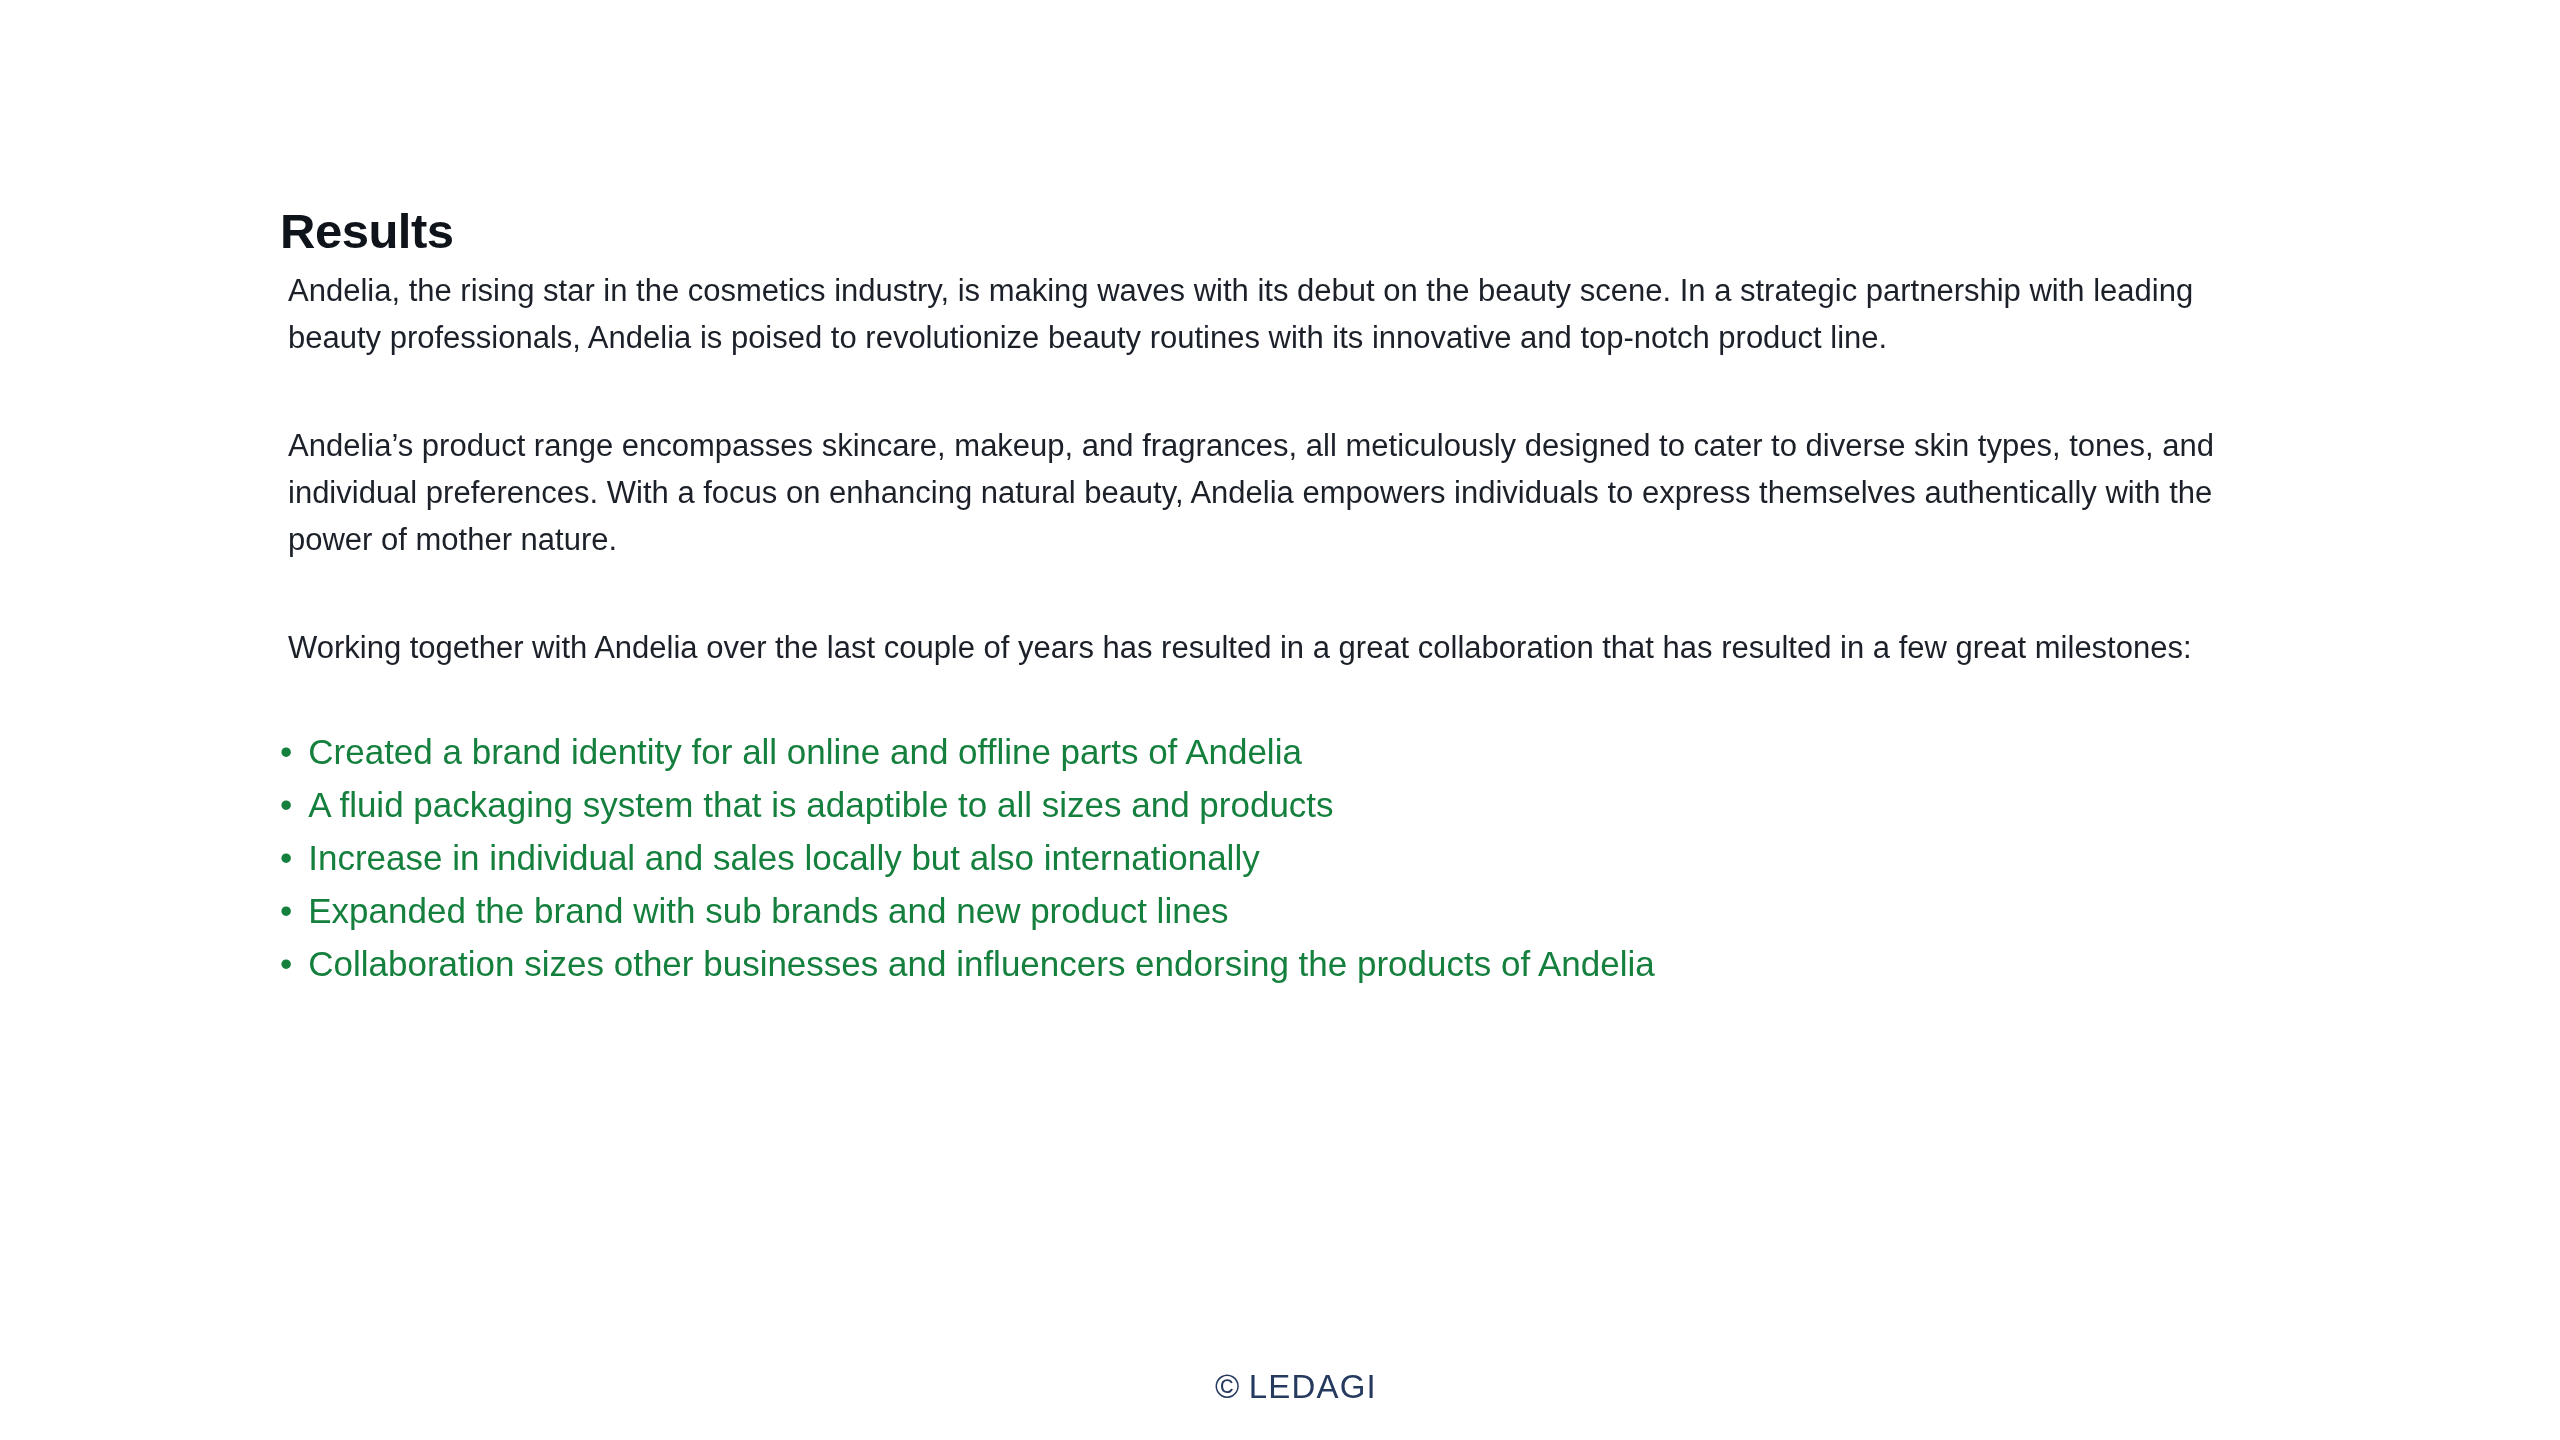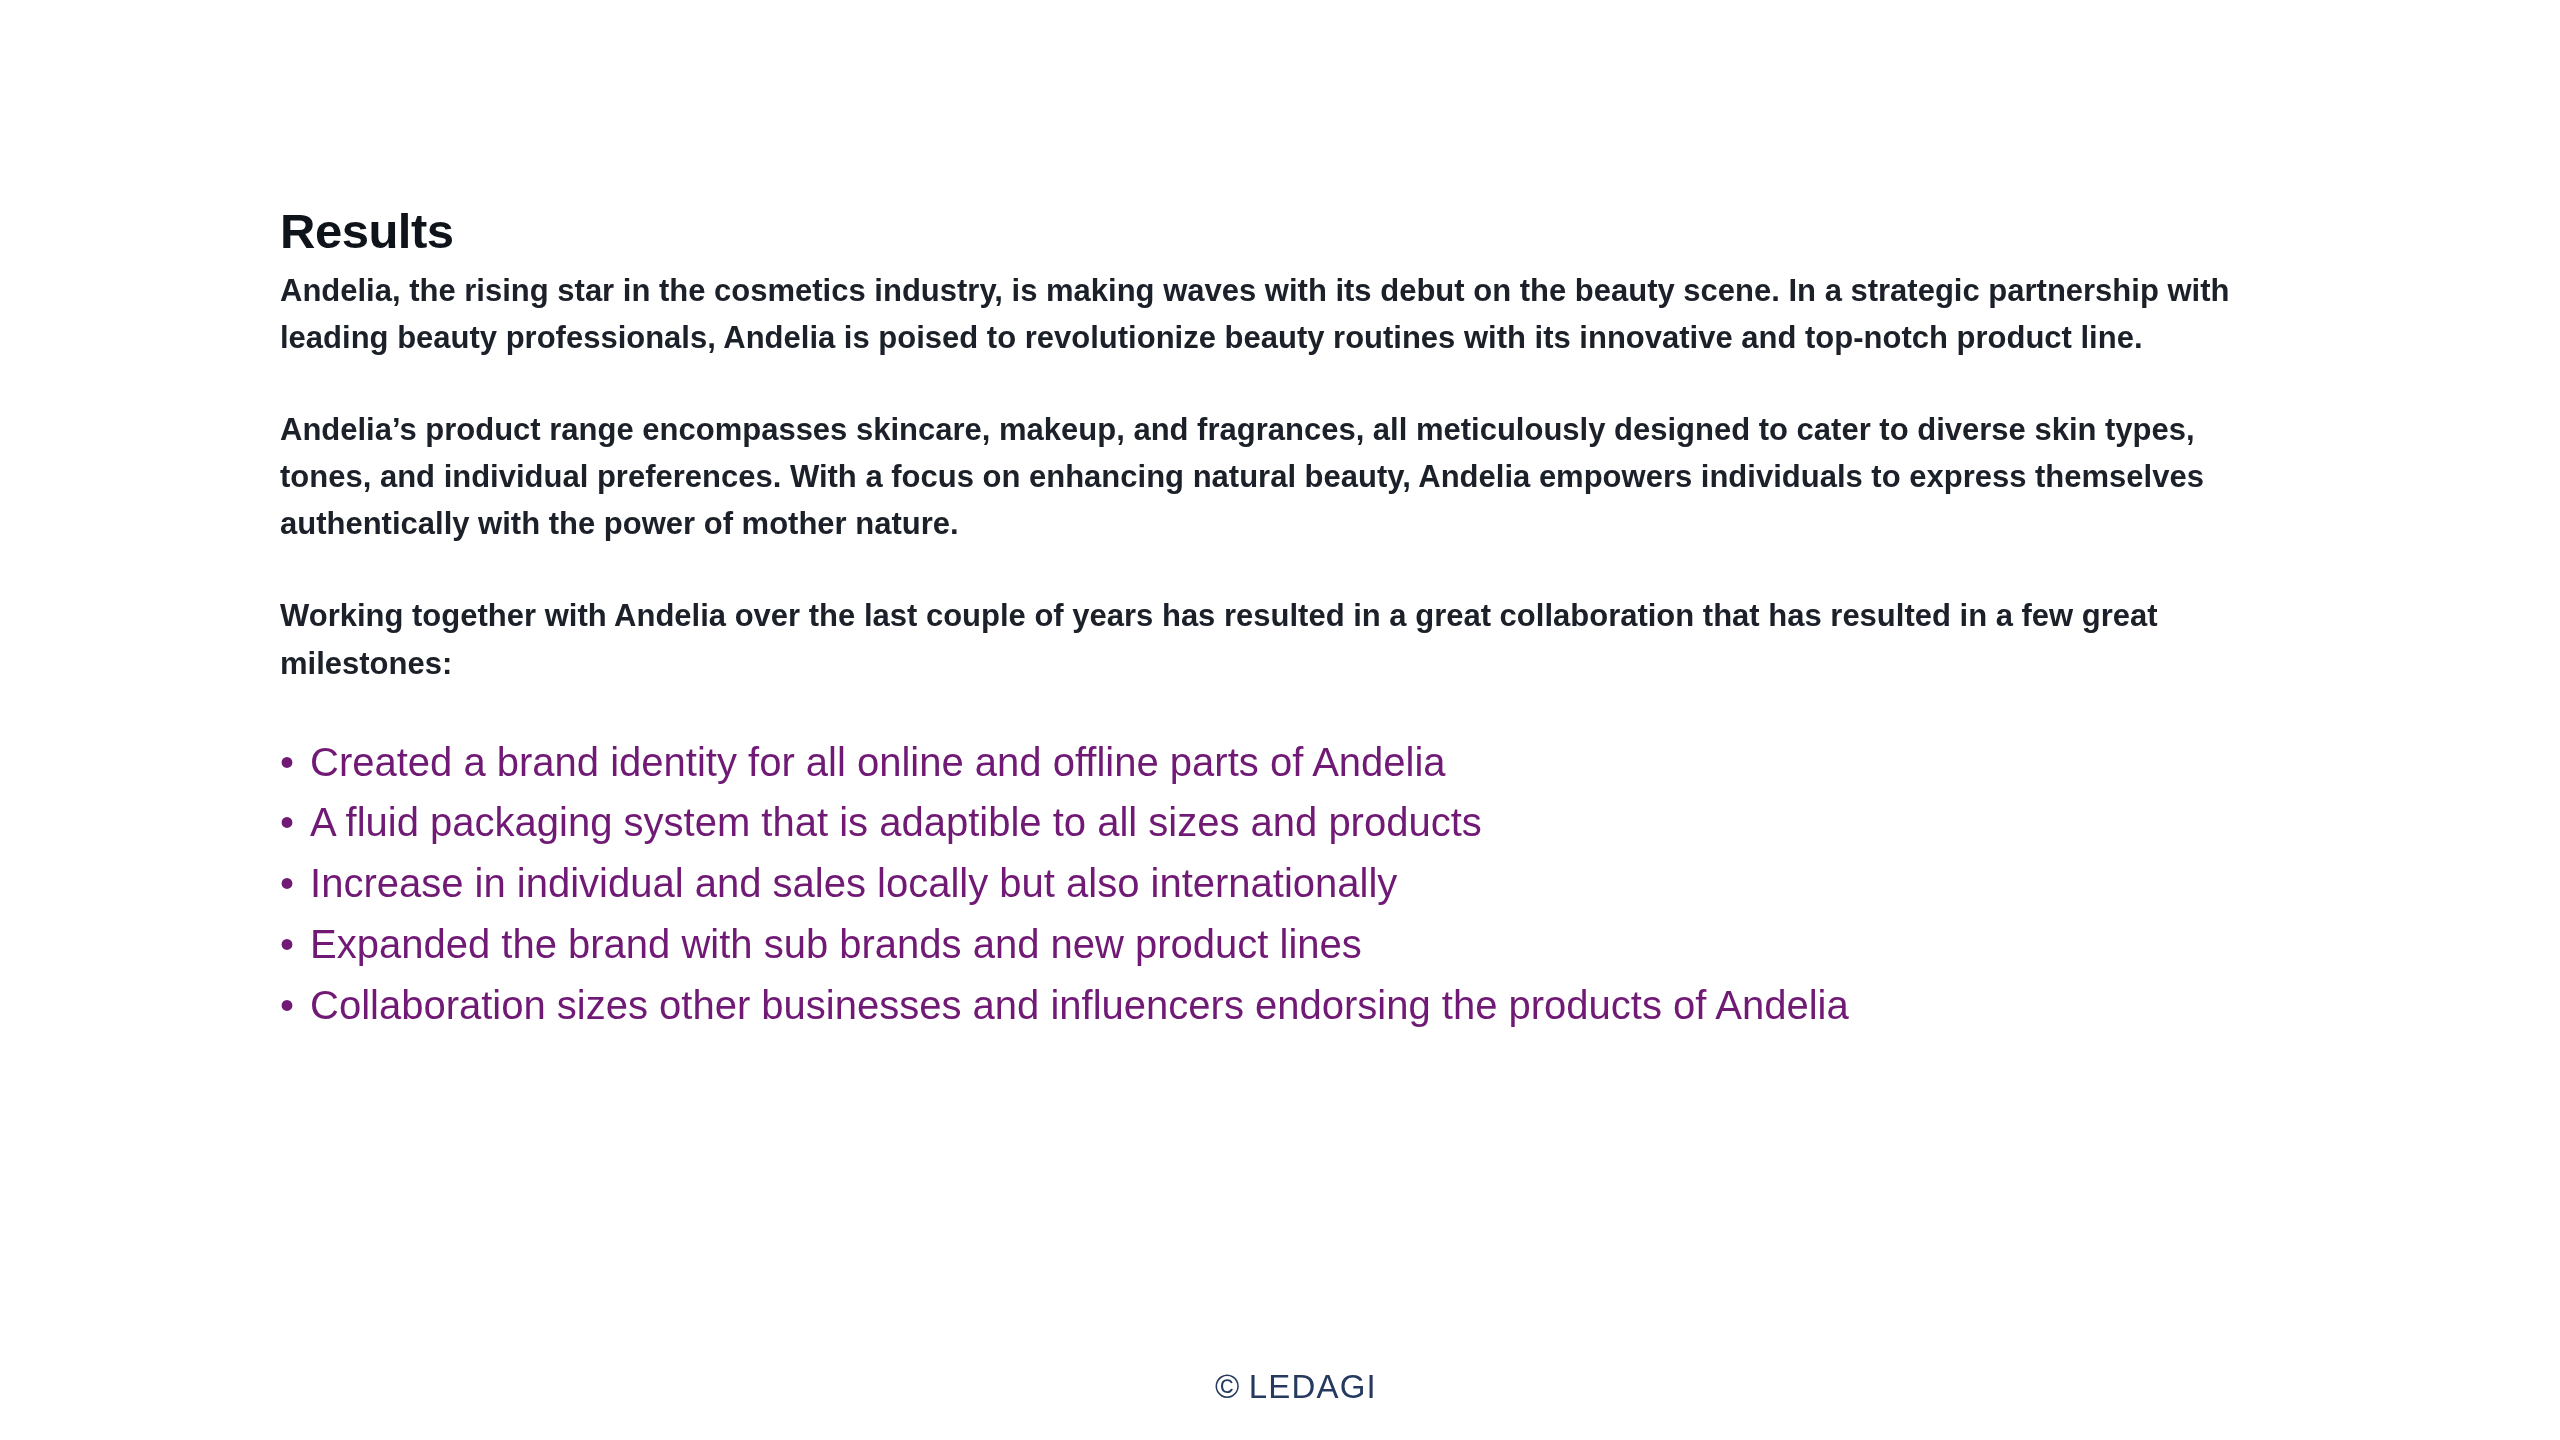--- a/index.html
+++ b/index.html
@@ -30,36 +30,36 @@
     font-size: 49px;
     font-weight: bold;
     letter-spacing: -0.5px;
     line-height: 1.1;
     margin: 0 0 8px 0;
     color: #0f131a;
   }
   .para {
     font-size: 31px;
     line-height: 1.52;
-    margin: 0;
+    margin: 8px;
     color: #1b2029;
-    font-weight: 700;
+    font-weight: 400;
   }
   .gap {
     height: 45px;
   }
   .bullets {
     margin: 0;
     padding: 0;
     list-style: none;
   }
   .bullets li {
-    font-size: 40px;
+    font-size: 35px;
     line-height: 1.52;
-    color: #701a75;
+    color: #15803d;
     white-space: nowrap;
   }
   .bullets li .dot {
     display: inline-block;
     width: 16px;
   }
   .footer {
     position: absolute;
     left: 16px;
     top: 1368px;

